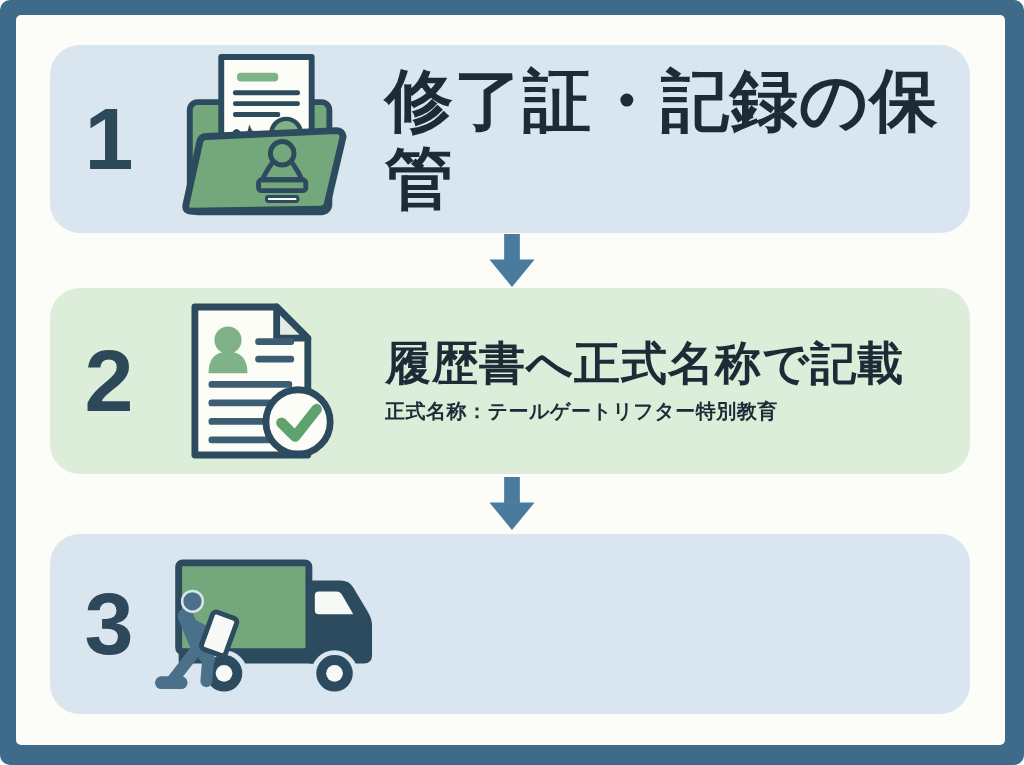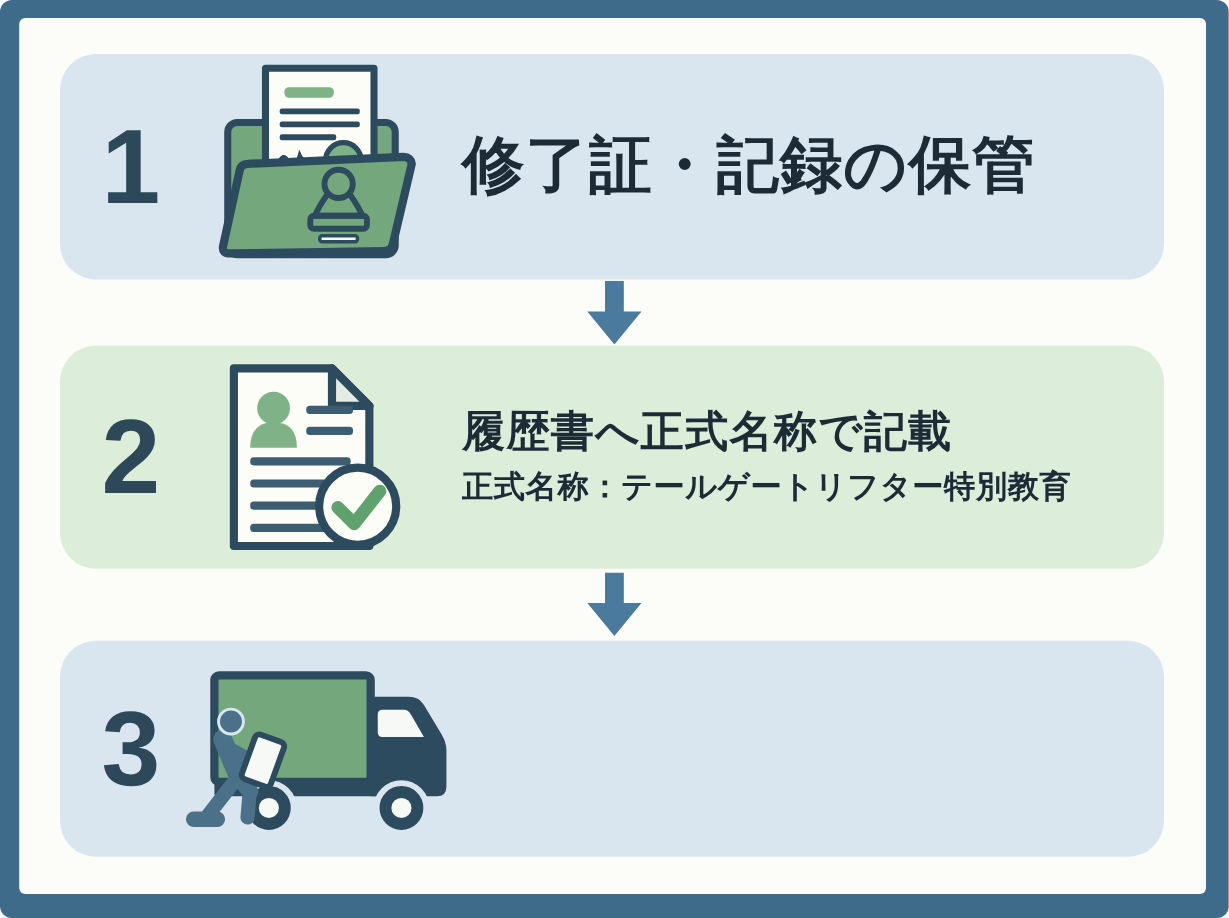--- a/index.html
+++ b/index.html
@@ -7,23 +7,23 @@
   .frame{position:relative;width:1024px;height:765px;background:#3e6b89;border-radius:10px;overflow:hidden;}
   .canvas{position:absolute;left:16px;top:15px;width:989px;height:730px;background:#fcfcf8;border-radius:5px;}
   .step{position:absolute;left:50px;width:920px;border-radius:30px;display:flex;align-items:center;}
   .step-1{top:45px;height:188px;background:#d9e6f0;}
   .step-2{top:288px;height:186px;background:#dcedda;}
   .step-3{top:534px;height:180px;background:#d9e6f0;}
   .step-number{width:74px;margin-left:22px;flex:0 0 auto;text-align:center;
     font-size:88px;font-weight:bold;color:#2c4859;line-height:1;}
   .icon-wrap{width:235px;flex:0 0 auto;display:flex;justify-content:center;align-items:center;}
   .step-text{flex:1;padding-left:4px;}
-  .step-title{font-size:52px;font-weight:bold;color:#1d2b36;line-height:1.15;letter-spacing:1px;}
-  .step-2 .step-title{font-size:36px;}
-  .step-subtitle{font-size:26px;font-weight:bold;color:#1d2b36;margin-top:8px;letter-spacing:0.5px;}
+  .step-title{font-size:68px;font-weight:bold;color:#1d2b36;line-height:1.15;letter-spacing:1px;}
+  .step-2 .step-title{font-size:46px;}
+  .step-subtitle{font-size:20px;font-weight:bold;color:#1d2b36;margin-top:8px;letter-spacing:0.5px;}
   .arrow{position:absolute;left:489px;width:46px;height:53px;}
   .arrow-1{top:234px;}
   .arrow-2{top:477px;}
   svg{display:block;}
 </style>
 </head>
 <body>
 
 <div class="frame">
   <div class="canvas"></div>

